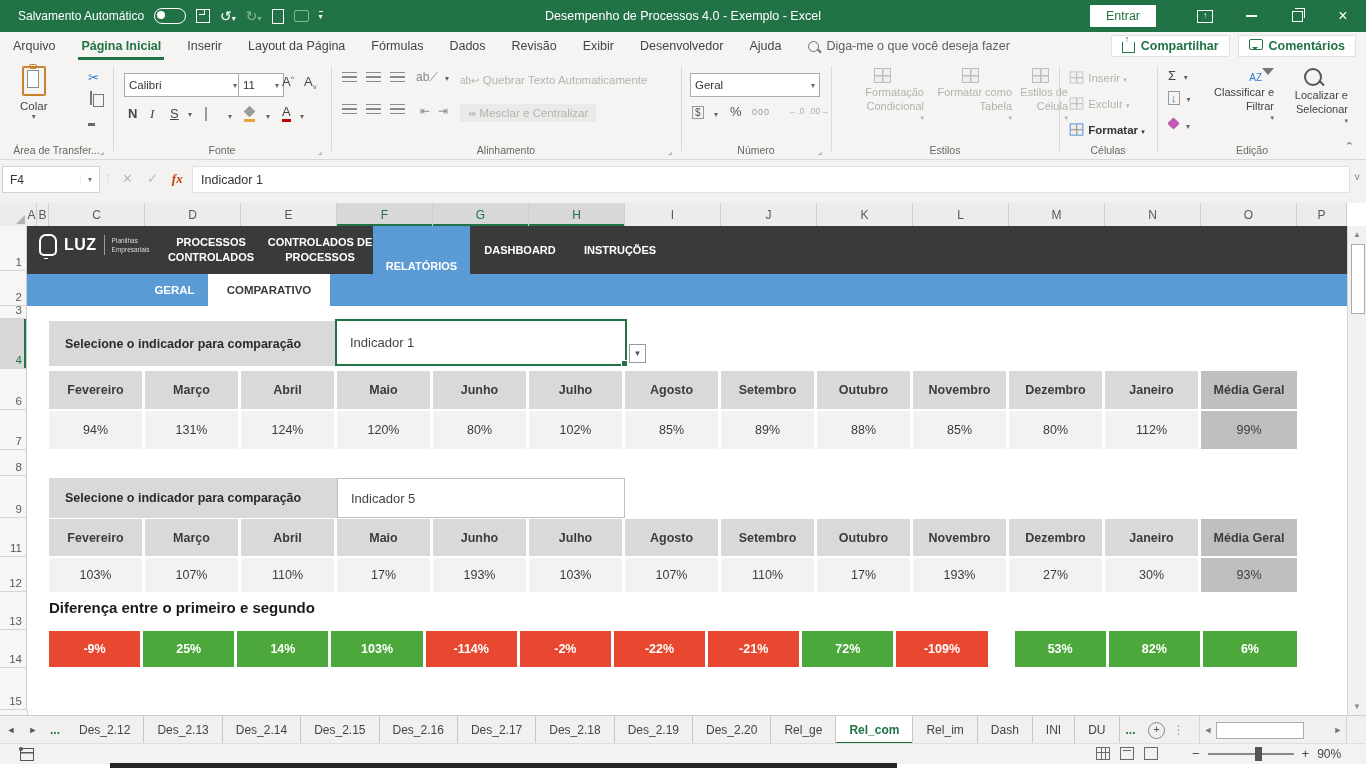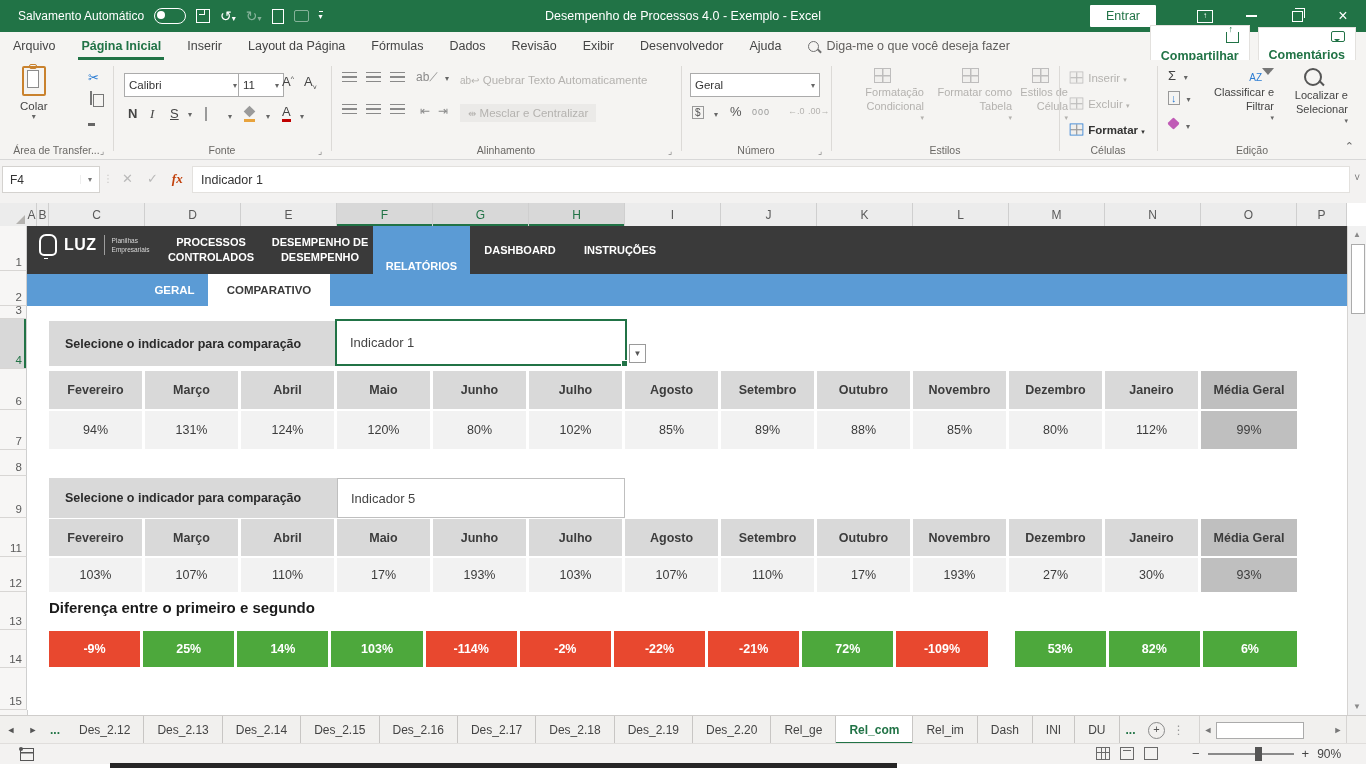--- a/index.html
+++ b/index.html
@@ -28,21 +28,21 @@
   .restico:after{content:"";position:absolute;left:2px;top:-4px;width:9px;height:9px;border-top:1.5px solid #fff;border-right:1.5px solid #fff;}
   
   #ribbonTabs{left:0;top:32px;width:1366px;height:28px;background:#f5f4f2;display:flex;align-items:stretch;font-size:12.5px;color:#444;}
   .rtab{padding:0 13px;display:flex;align-items:center;position:relative;white-space:nowrap;}
   .rtab.active{color:#217346;font-weight:bold;}
   .rtab.active:after{content:"";position:absolute;left:10px;right:10px;bottom:0;height:3px;background:#217346;}
   #tellme{display:flex;align-items:center;gap:7px;margin-left:14px;color:#605e5c;}
   .mag{width:9px;height:9px;border:1.5px solid #717171;border-radius:50%;position:relative;}
   .mag:after{content:"";position:absolute;left:8px;top:8px;width:5px;height:1.5px;background:#717171;transform:rotate(45deg);}
   #tabRight{margin-left:auto;display:flex;align-items:center;gap:8px;padding-right:10px;}
-  .chipbtn{background:#fff;border:1px solid #e3e1de;color:#217346;font-size:12.5px;padding:3px 10px;display:flex;gap:6px;align-items:flex-end;flex-direction:column;}
+  .chipbtn{background:#fff;border:1px solid #e3e1de;color:#217346;font-size:12.5px;padding:3px 10px;display:flex;gap:6px;align-items:flex-start;}
   .shareico{width:11px;height:10px;border:1.5px solid #217346;border-top:none;position:relative;margin-top:3px;}
   .shareico:after{content:"↑";position:absolute;left:2px;top:-8px;font-size:9px;color:#217346;}
   .bubble{width:12px;height:9px;border:1.5px solid #217346;border-radius:2px;position:relative;}
   .bubble:after{content:"";position:absolute;left:2px;bottom:-4px;border:3px solid transparent;border-top-color:#217346;}
   
   #ribbon{left:0;top:60px;width:1366px;height:99px;background:#f5f4f2;border-bottom:1px solid #d8d8d8;font-size:11px;color:#444;}
   .gsep{position:absolute;top:6px;bottom:8px;width:1px;background:#dcdad7;}
   .glabel{position:absolute;bottom:3px;font-size:10.5px;color:#6a6865;width:100%;text-align:center;}
   .launcher{position:absolute;bottom:3px;font-size:9px;color:#888;}
   .grayed{color:#b4b2af !important;}
@@ -389,21 +389,21 @@
 <div class="abs" id="darkbar">
   <div id="brand">
     <span class="bulb"></span>
     <span class="nm">LUZ</span>
     <span class="divd"></span>
     <span class="tag">Planilhas
 Empresariais</span>
   </div>
   <div id="navitems">
       <div class="navitem" style="left: 120px; width: 128px;">PROCESSOS CONTROLADOS</div>
-      <div class="navitem" style="left: 232px; width: 122px;">DESEMPENHO DE DESEMPENHO</div>
+      <div class="navitem" style="left: 232px; width: 122px;">CONTROLADOS DE PROCESSOS</div>
       <div class="navitem active" style="left: 346px; width: 97px;">RELATÓRIOS</div>
       <div class="navitem" style="left: 443px; width: 100px;">DASHBOARD</div>
       <div class="navitem" style="left: 543px; width: 100px;">INSTRUÇÕES</div>
     </div>
 </div>
 <div class="abs" id="bluebar">
   <div id="subitems">
       <div class="subitem" style="left: 90px; width: 115px;">GERAL</div>
       <div class="subitem active" style="left: 181px; width: 122px;">COMPARATIVO</div>
       <div class="subitem" style="left: 330px; width: 122px;">IMPRESSÃO</div>

